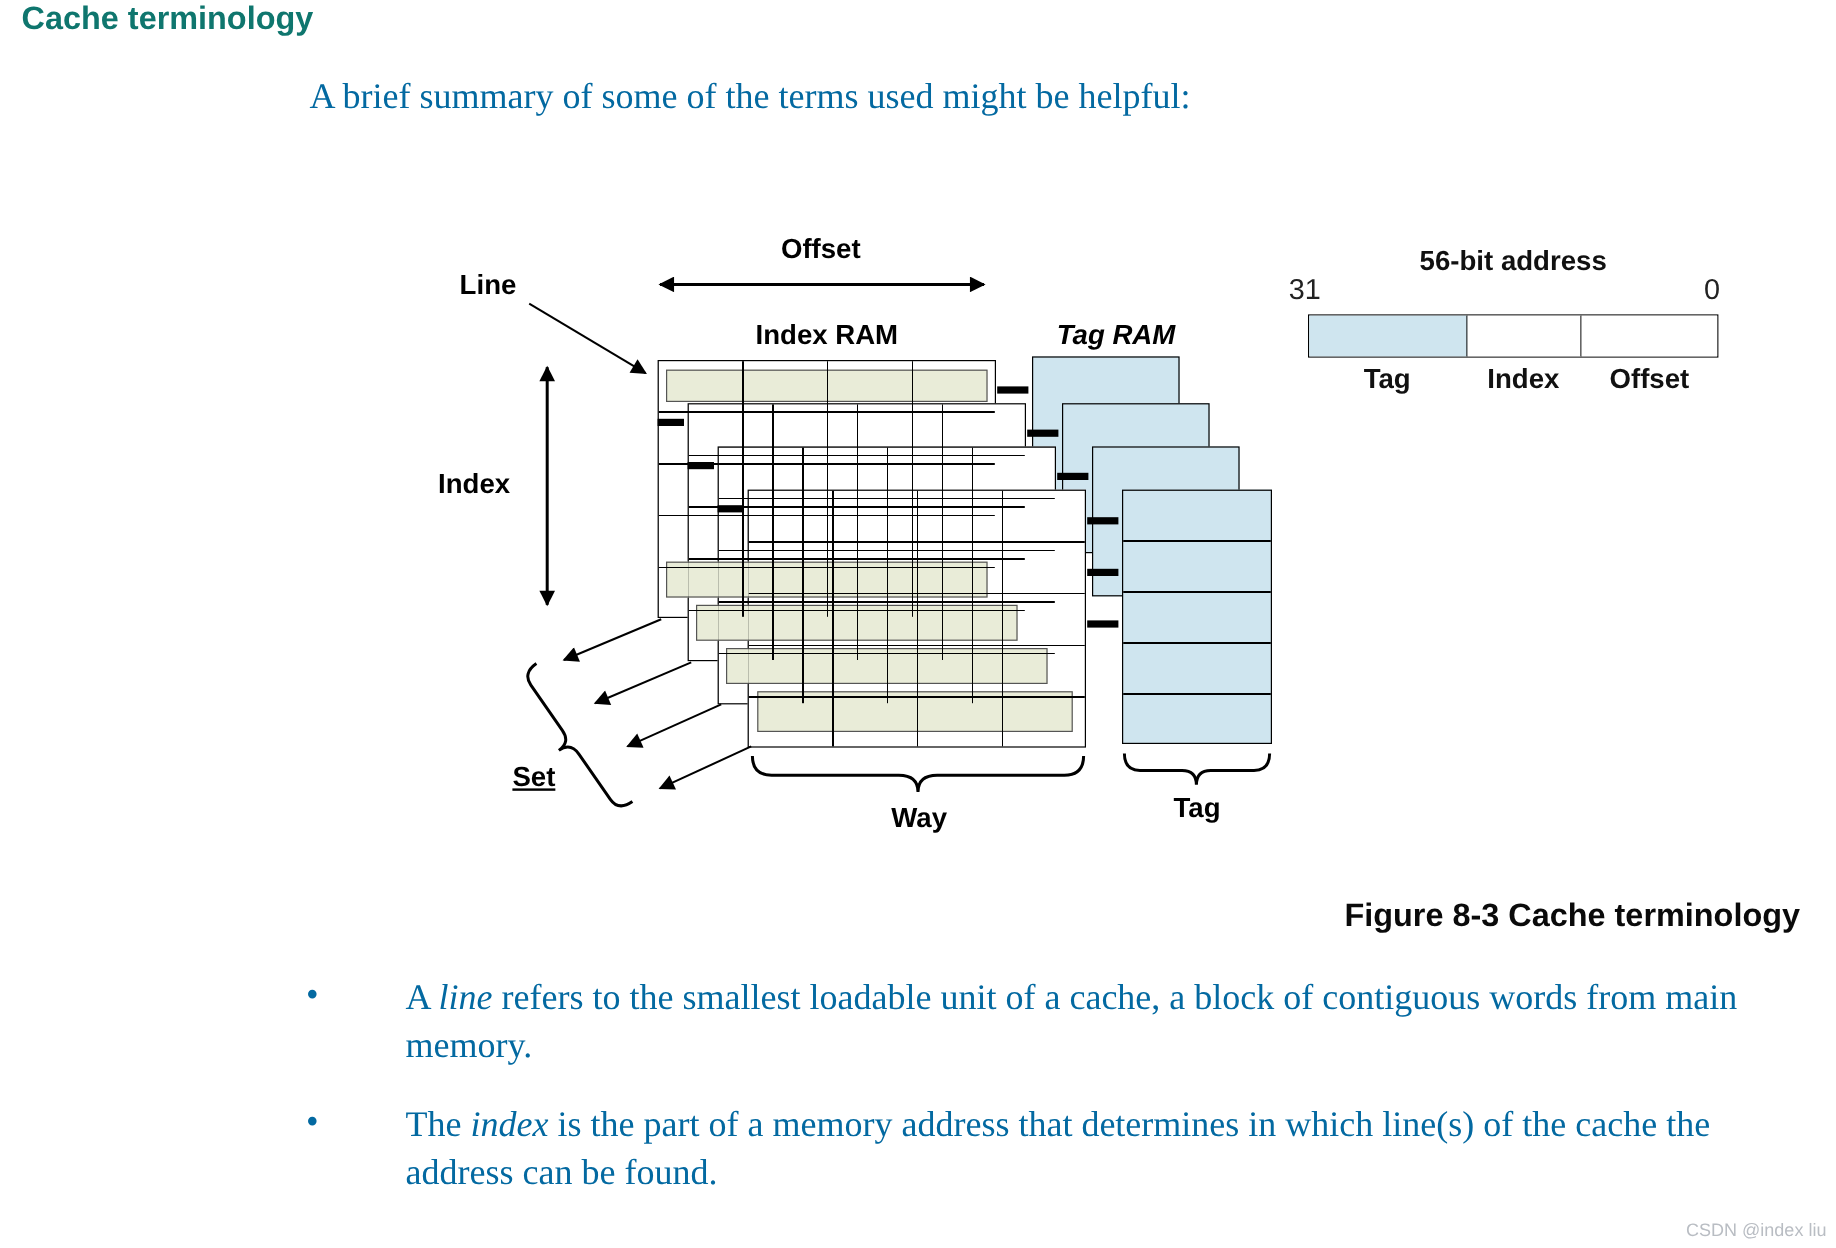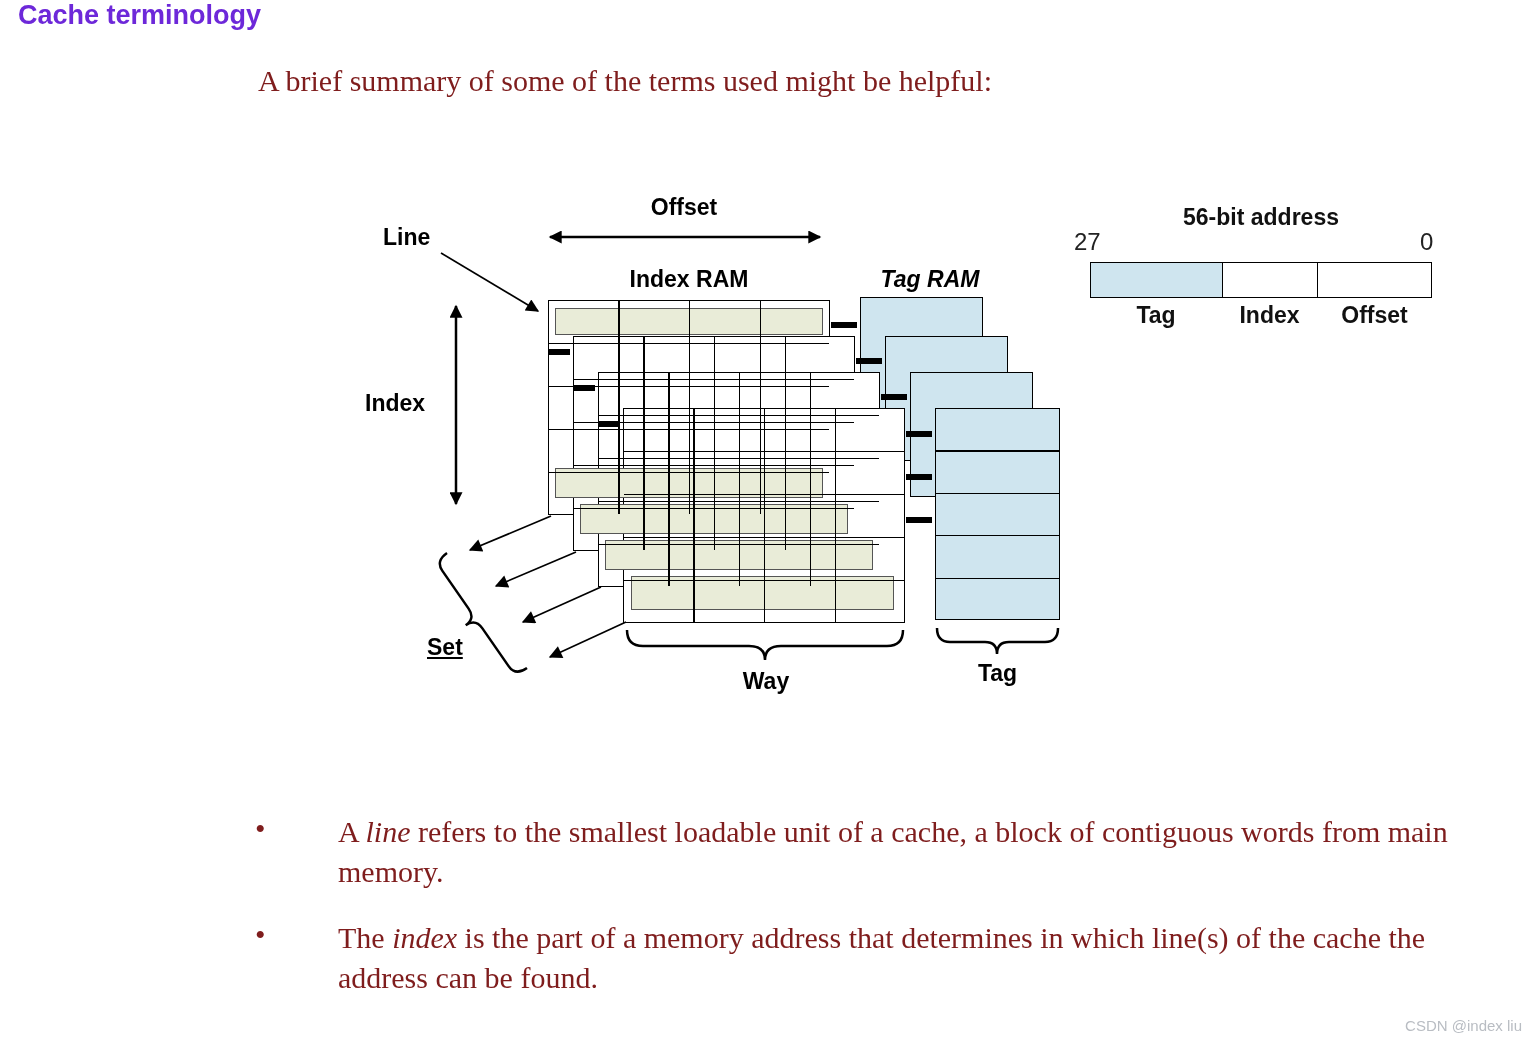--- a/index.html
+++ b/index.html
@@ -1,19 +1,19 @@
 <!DOCTYPE html>
 <html style="--tag-fill: #cfe5ef; --line-fill: #e9ecd8;"><head>
 <meta charset="utf-8">
 <style>
   html,body{margin:0;padding:0;background:#ffffff;}
   .page{position:relative;width:1530px;height:1040px;background:#fff;overflow:hidden;
         font-family:"Liberation Sans",sans-serif;color:#111;}
-  h1.title{position:absolute;left:18px;top:0px;margin:0;font-size:27px;font-weight:bold;color:#6d28d9;}
-  .serif{font-family:"Liberation Serif",serif;font-size:30px;color:#7f1d1d;}
+  h1.title{position:absolute;left:18px;top:0px;margin:0;font-size:27px;font-weight:bold;color:#0f766e;}
+  .serif{font-family:"Liberation Serif",serif;font-size:30px;color:#0369a1;}
   .intro{position:absolute;left:258px;top:64px;}
   .lbl{position:absolute;font-weight:bold;font-size:23px;color:#000;white-space:nowrap;}
   .ctr{text-align:center;}
 
   
   .grid{position:absolute;width:282px;height:215px;background:#fff;border:1.6px solid #000;box-sizing:border-box;}
   .grid::after{content:"";position:absolute;inset:0;z-index:2;pointer-events:none;
     background-image:
       repeating-linear-gradient(90deg, transparent 0px, transparent 69.5px, #000 69.5px, #000 70.7px),
       repeating-linear-gradient(180deg, transparent 0px, transparent 41.9px, #000 41.9px, #000 43.1px);}
@@ -123,32 +123,33 @@
       <line x1="576" y1="552" x2="496" y2="586" class="stroke" stroke-width="1.7" marker-end="url(#arr)"></line>
       <line x1="601" y1="587" x2="523" y2="622" class="stroke" stroke-width="1.7" marker-end="url(#arr)"></line>
       <line x1="626" y1="622" x2="550" y2="657" class="stroke" stroke-width="1.7" marker-end="url(#arr)"></line>
 
       <path d="M447,553 Q435.5,561 442.4,570.9 L468.6,608.6 Q475.5,618.5 465.7,625.3 Q475.5,618.5 482.4,628.4 L508.6,666.1 Q515.5,676 527,668" class="stroke" stroke-width="2.5"></path>
       <path d="M627,630 Q627,646 643,646 L749,646 Q765,646 765,660 Q765,646 781,646 L887,646 Q903,646 903,630" class="stroke" stroke-width="2.5"></path>
       <path d="M937,628 Q937,642 950,642 L985,642 Q997,642 997,654 Q997,642 1009,642 L1045,642 Q1058,642 1058,628" class="stroke" stroke-width="2.5"></path>
     </svg>
 
     <div class="addr-title">56-bit address</div>
-    <div class="bit" style="left:1074px;top:228px;">27</div>
+    <div class="bit" style="left:1074px;top:228px;">31</div>
     <div class="bit" style="left:1420px;top:228px;">0</div>
     <div class="addr-box">
       <div class="seg seg-tag"></div>
       <div class="seg seg-index"></div>
       <div class="seg seg-offset"></div>
     </div>
     <div class="addr-lbl" style="left:1090px;width:132px;">Tag</div>
     <div class="addr-lbl" style="left:1222px;width:95px;">Index</div>
     <div class="addr-lbl" style="left:1317px;width:115px;">Offset</div>
   </div>
 
+  <div class="caption">Figure 8-3 Cache terminology</div>
 
   <div class="bullet serif" style="top:812px;">
     <span class="dot">•</span>
     <div class="btext">
       <span>A </span><em>line</em><span> refers to the smallest loadable unit of a cache, a block of contiguous words from main memory.</span>
     </div>
   </div>
 
   <div class="bullet serif" style="top:918px;">
     <span class="dot">•</span>

